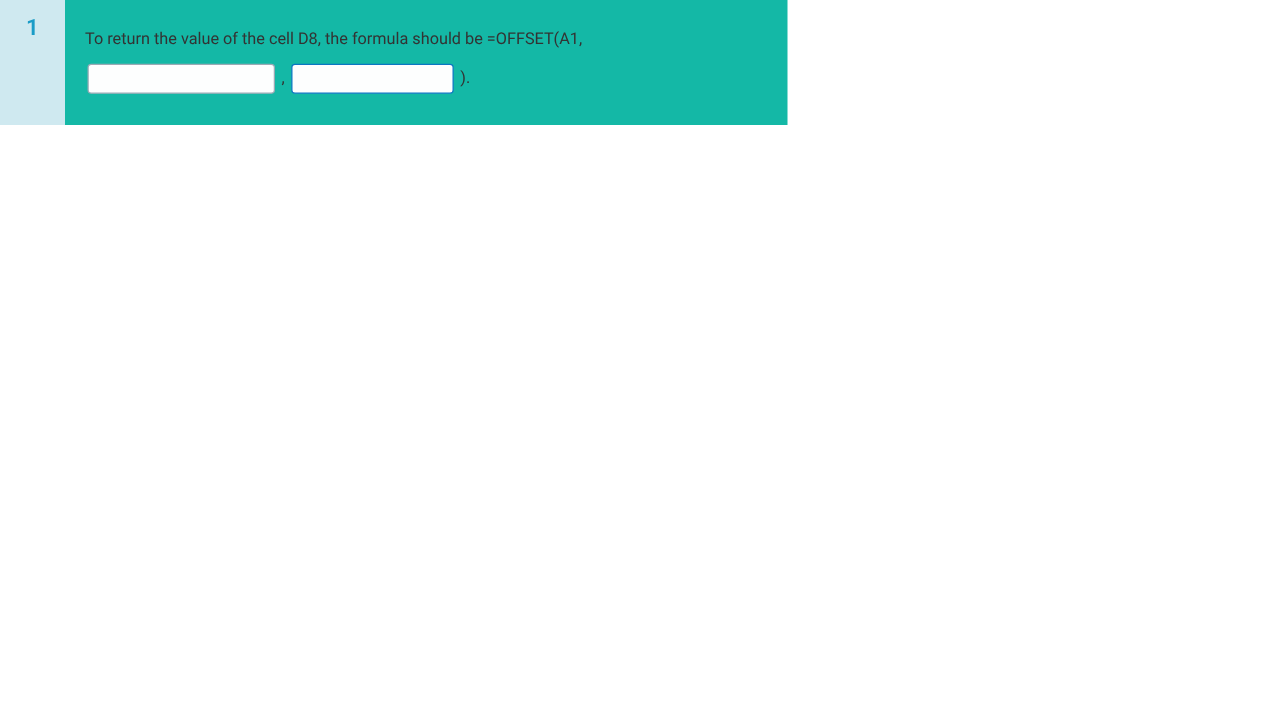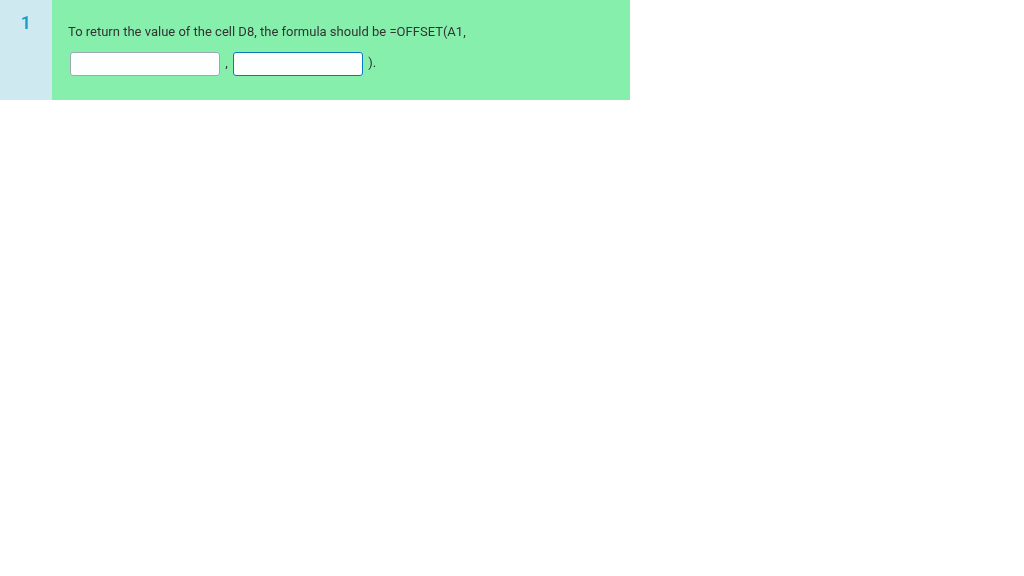--- a/index.html
+++ b/index.html
@@ -26,21 +26,21 @@
       width: 52px;
       flex-shrink: 0;
       text-align: center;
     }
     .number-col .num {
       color: #1a9cc7;
       font-size: 18px;
       font-weight: 600;
     }
     .content-col {
-      background: #86efac;
+      background: #14b8a6;
       padding: 16px 16px 22px 16px;
       flex: 1;
       font-size: 13px;
       color: #333;
       line-height: 2.4;
     }
     .blank-input {
       display: inline-block;
       vertical-align: middle;
       height: 24px;

